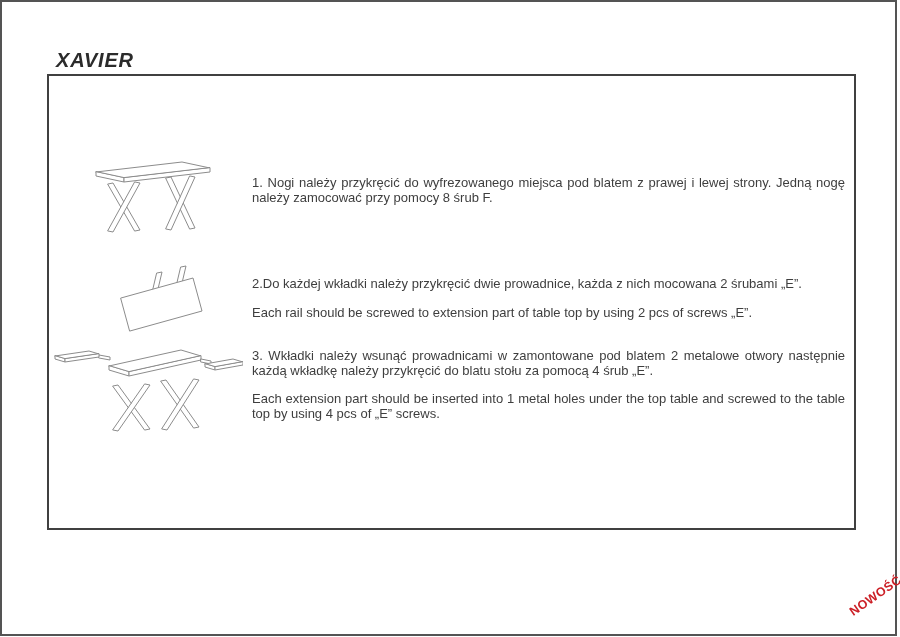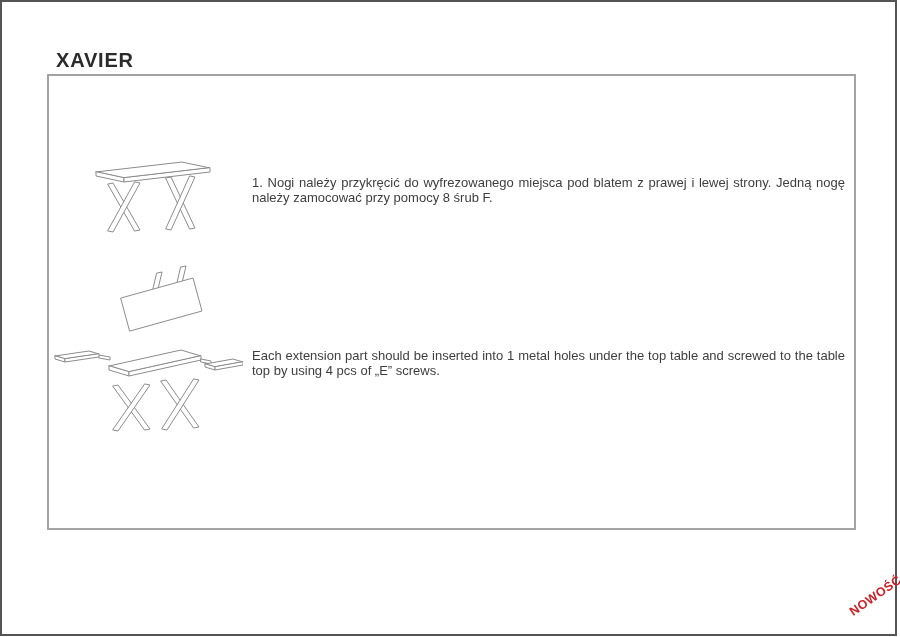--- a/index.html
+++ b/index.html
@@ -6,25 +6,25 @@
   body{
     width:900px;height:637px;position:relative;background:#ffffff;
     font-family:"Liberation Sans",sans-serif;overflow:hidden;
   }
   .page-frame{
     position:absolute;left:0;top:0;width:897px;height:636px;
     border:2px solid #545454;box-sizing:border-box;pointer-events:none;
   }
   .title{
     position:absolute;left:56px;top:49px;margin:0;
-    font-size:20px;font-weight:700;color:#2b2b2b;letter-spacing:0.8px;
+    font-size:20px;font-weight:700;color:#2b2b2b;letter-spacing:0.8px;font-style:italic;
   }
   .main-box{
     position:absolute;left:47px;top:74px;width:809px;height:456px;
-    border:2px solid #a3a3a3;box-sizing:border-box;background:#fff;
+    border:2px solid #404040;box-sizing:border-box;background:#fff;
   }
   .step{
     position:absolute;left:203px;width:593px;
     color:#3e3e3e;font-size:13px;line-height:14.5px;text-align:justify;
   }
   .step p{margin:0}
   .step .pl{margin-bottom:14px}
   .step-1{top:100px}
   .step-2{top:201px}
   .step-3{top:273px}
@@ -88,23 +88,26 @@
         <polygon points="152,22 152,25 162,28 162,25"></polygon>
         <polygon points="162,25 162,28 190,23 190,20"></polygon>
       </g>
     </svg>
 
     <section class="step step-1">
       <p class="pl">1. Nogi należy przykręcić do wyfrezowanego miejsca pod blatem z prawej i lewej strony. Jedną nogę należy zamocować przy pomocy 8 śrub F.</p>
     </section>
 
     <section class="step step-2">
+      <p class="pl">2.Do każdej wkładki należy przykręcić dwie prowadnice, każda z nich mocowana 2 śrubami „E”.</p>
+      <p class="en">Each rail should be screwed to extension part of table top by using 2 pcs of screws „E”.</p>
     </section>
 
     <section class="step step-3">
+      <p class="pl">3. Wkładki należy wsunąć prowadnicami w zamontowane pod blatem 2 metalowe otwory następnie każdą wkładkę należy przykręcić do blatu stołu za pomocą 4 śrub „E”.</p>
       <p class="en">Each extension part should be inserted into 1 metal holes under the top table and screwed to the table top by using 4 pcs of „E” screws.</p>
     </section>
 
   </div>
 
   <div class="badge">NOWOŚĆ</div>
 
 </div>
 
 </body></html>

